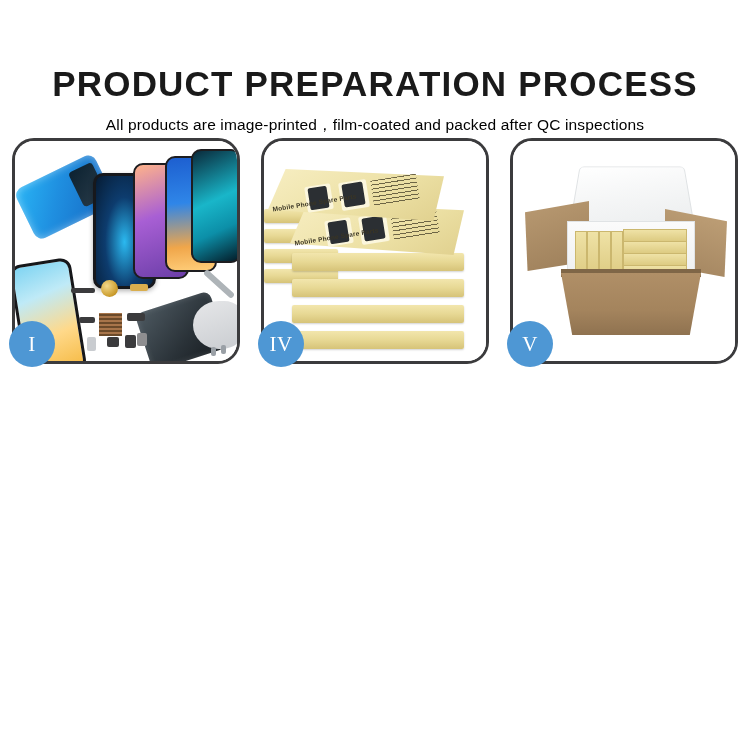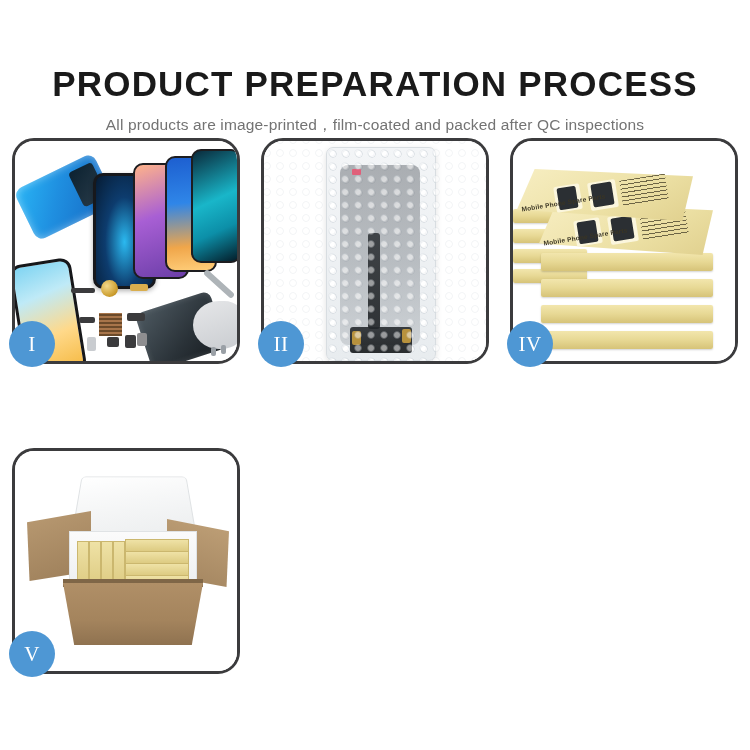--- a/index.html
+++ b/index.html
@@ -37,21 +37,21 @@
     letter-spacing: 1.2px;
     color: #1a1a1a;
     line-height: 1.05;
     white-space: nowrap;
   }
   .subtitle {
     margin-top: 12px;
     font-size: 15.5px;
     font-weight: 400;
     letter-spacing: 0.15px;
-    color: #737373;
+    color: #000000;
     white-space: nowrap;
   }
 
   
   .grid {
     position: absolute;
     left: 12px;
     top: 138px;
     width: 726px;
     display: grid;
@@ -423,35 +423,20 @@
           <div class="gold" style="left:122px;top:192px;width:10px;height:13px;background:#8e8e90;"></div>
           <div class="tool"></div>
           <div class="hand"></div>
           <div class="part" style="left:196px;top:206px;width:5px;height:9px;background:#9aa0a6;"></div>
           <div class="part" style="left:206px;top:204px;width:5px;height:9px;background:#9aa0a6;"></div>
         </div>
       </div>
       <div class="badge">I</div>
     </div>
 
-    <div class="panel p2">
-      <div class="panel-inner">
-        <div class="scene">
-          <div class="bag"></div>
-          <div class="screen"></div>
-          <div class="label"></div>
-          <div class="flexcable"></div>
-          <div class="connector"></div>
-          <div class="gold-tab" style="left:88px;top:190px;"></div>
-          <div class="gold-tab" style="left:138px;top:188px;"></div>
-          <div class="overlay"></div>
-        </div>
-      </div>
-      <div class="badge">II</div>
-    </div>
 
 
     <div class="panel p4">
       <div class="panel-inner">
         <div class="stack">
 
           <div class="box" style="left:0px;top:128px;width:74px;height:14px;"></div>
           <div class="box" style="left:0px;top:108px;width:74px;height:14px;"></div>
           <div class="box" style="left:0px;top:88px;width:74px;height:14px;"></div>
           <div class="box" style="left:0px;top:68px;width:74px;height:14px;"></div>

